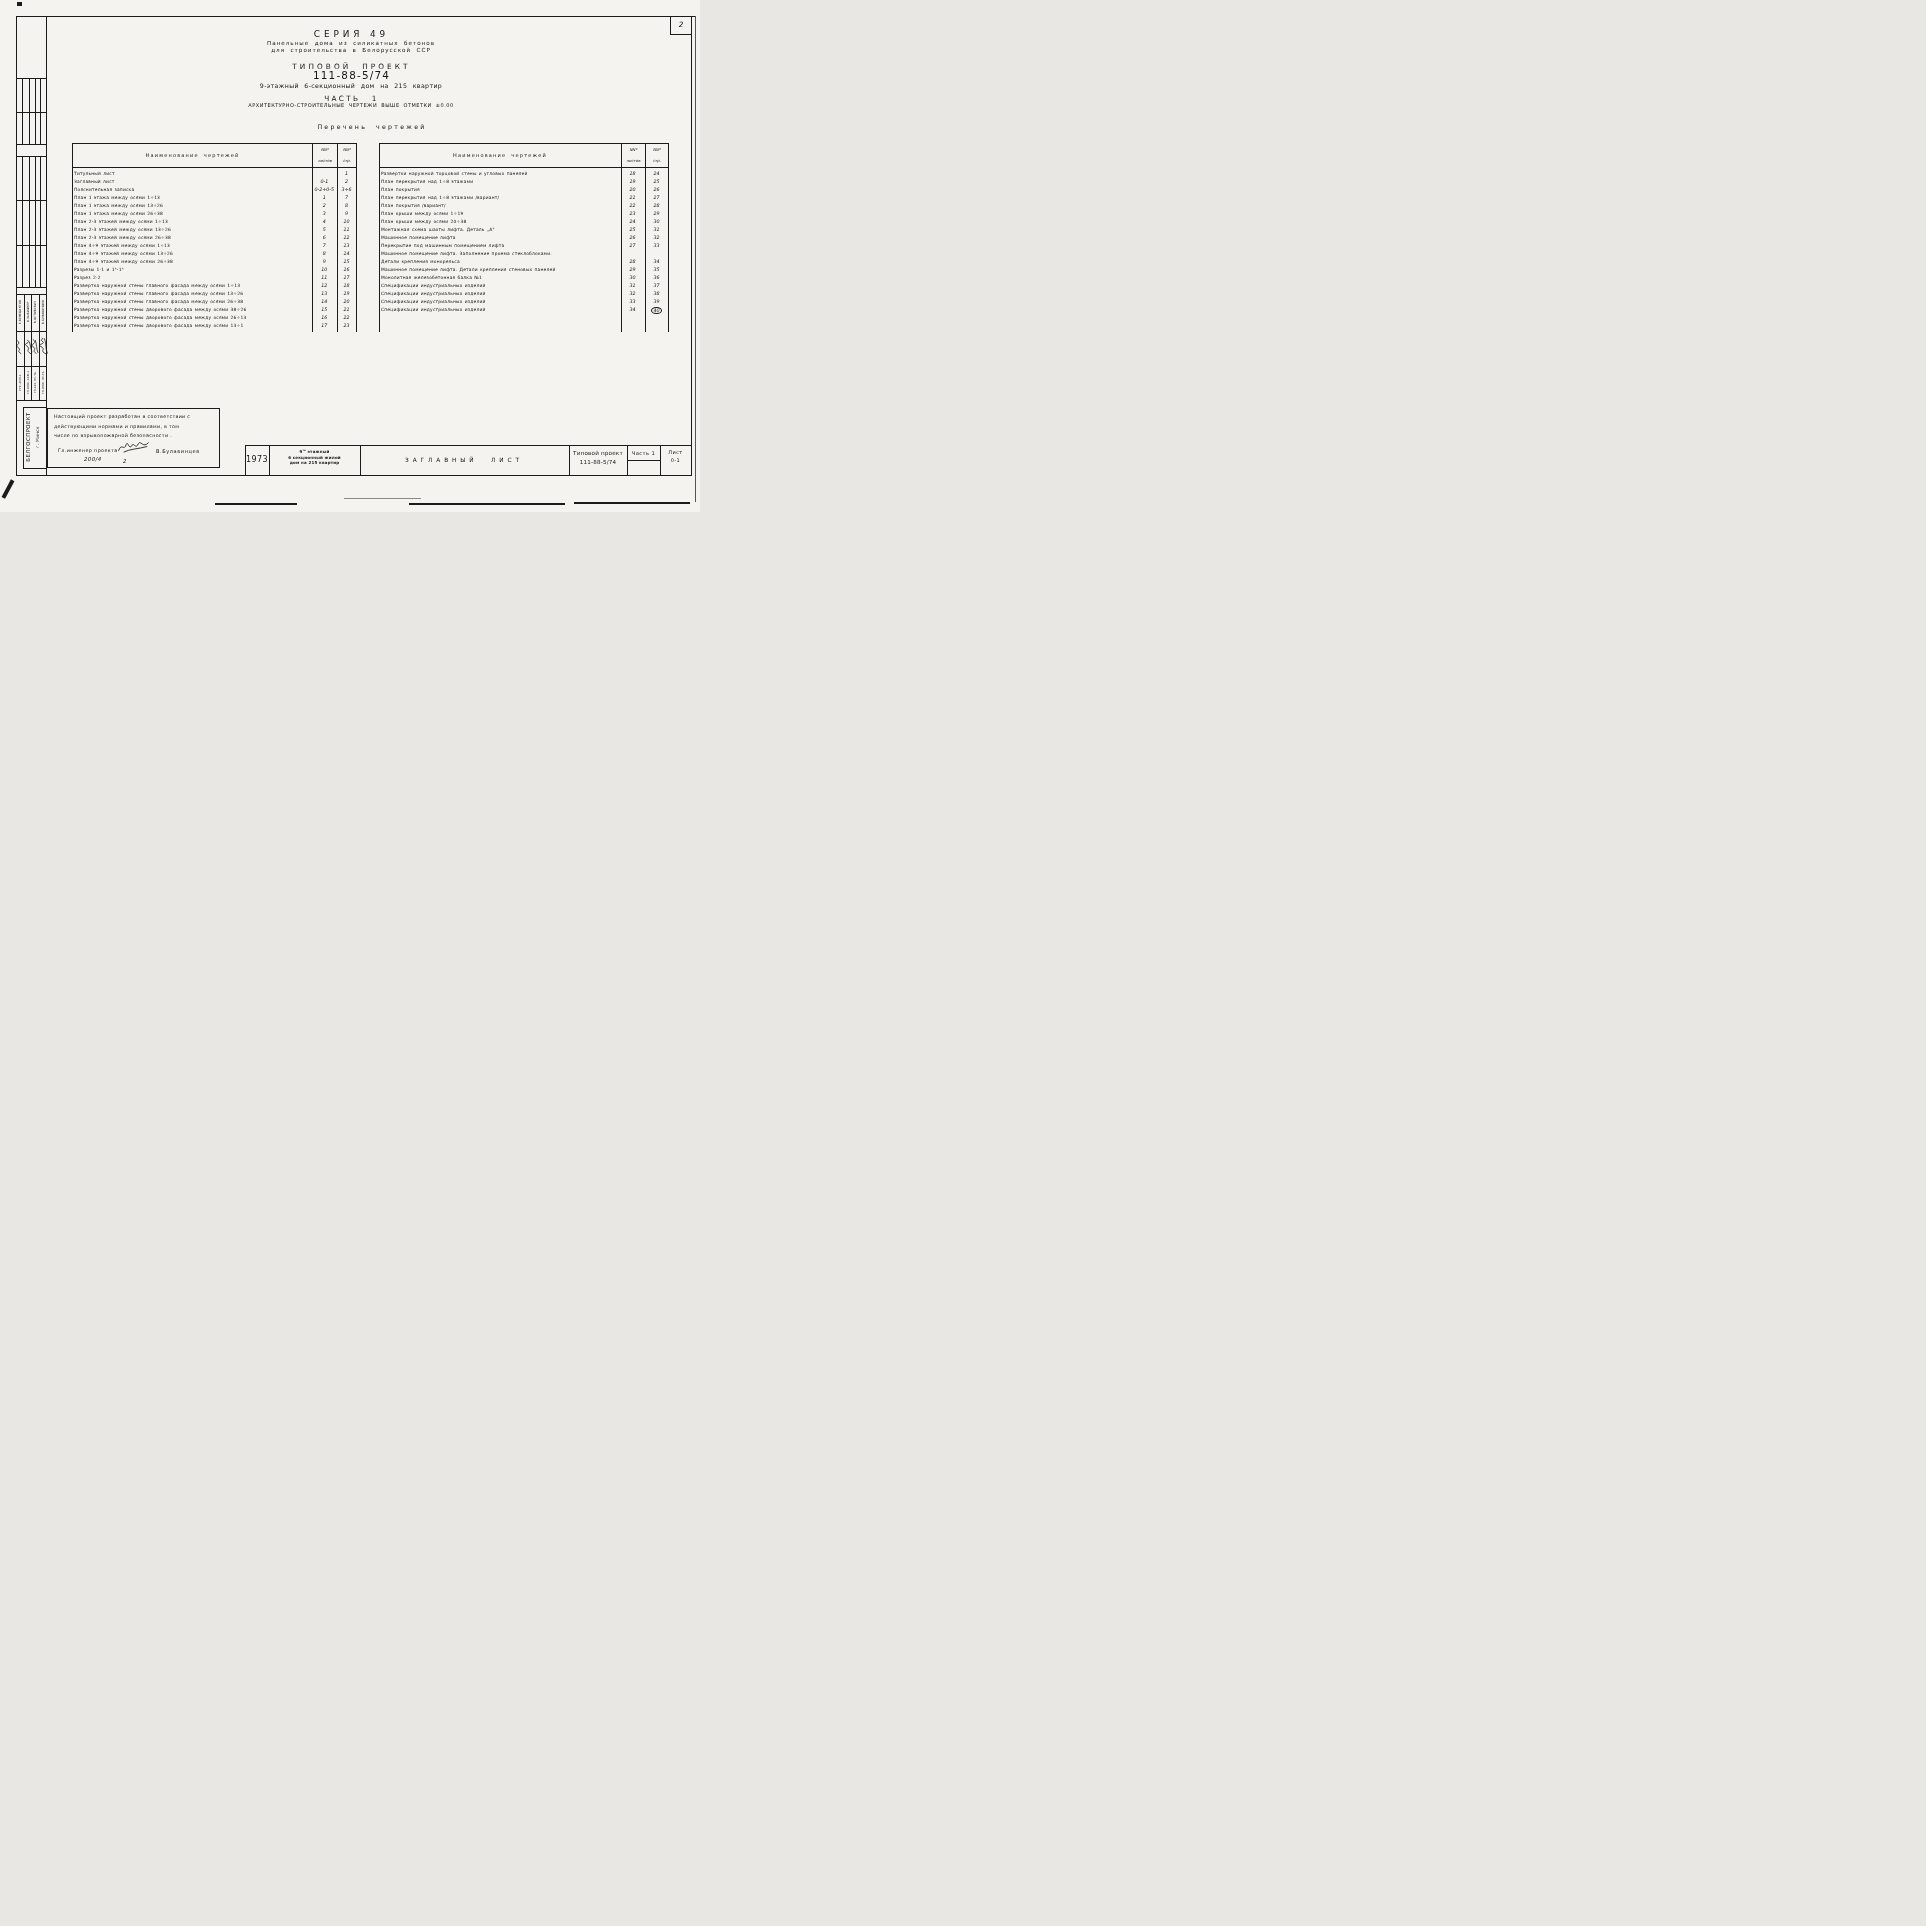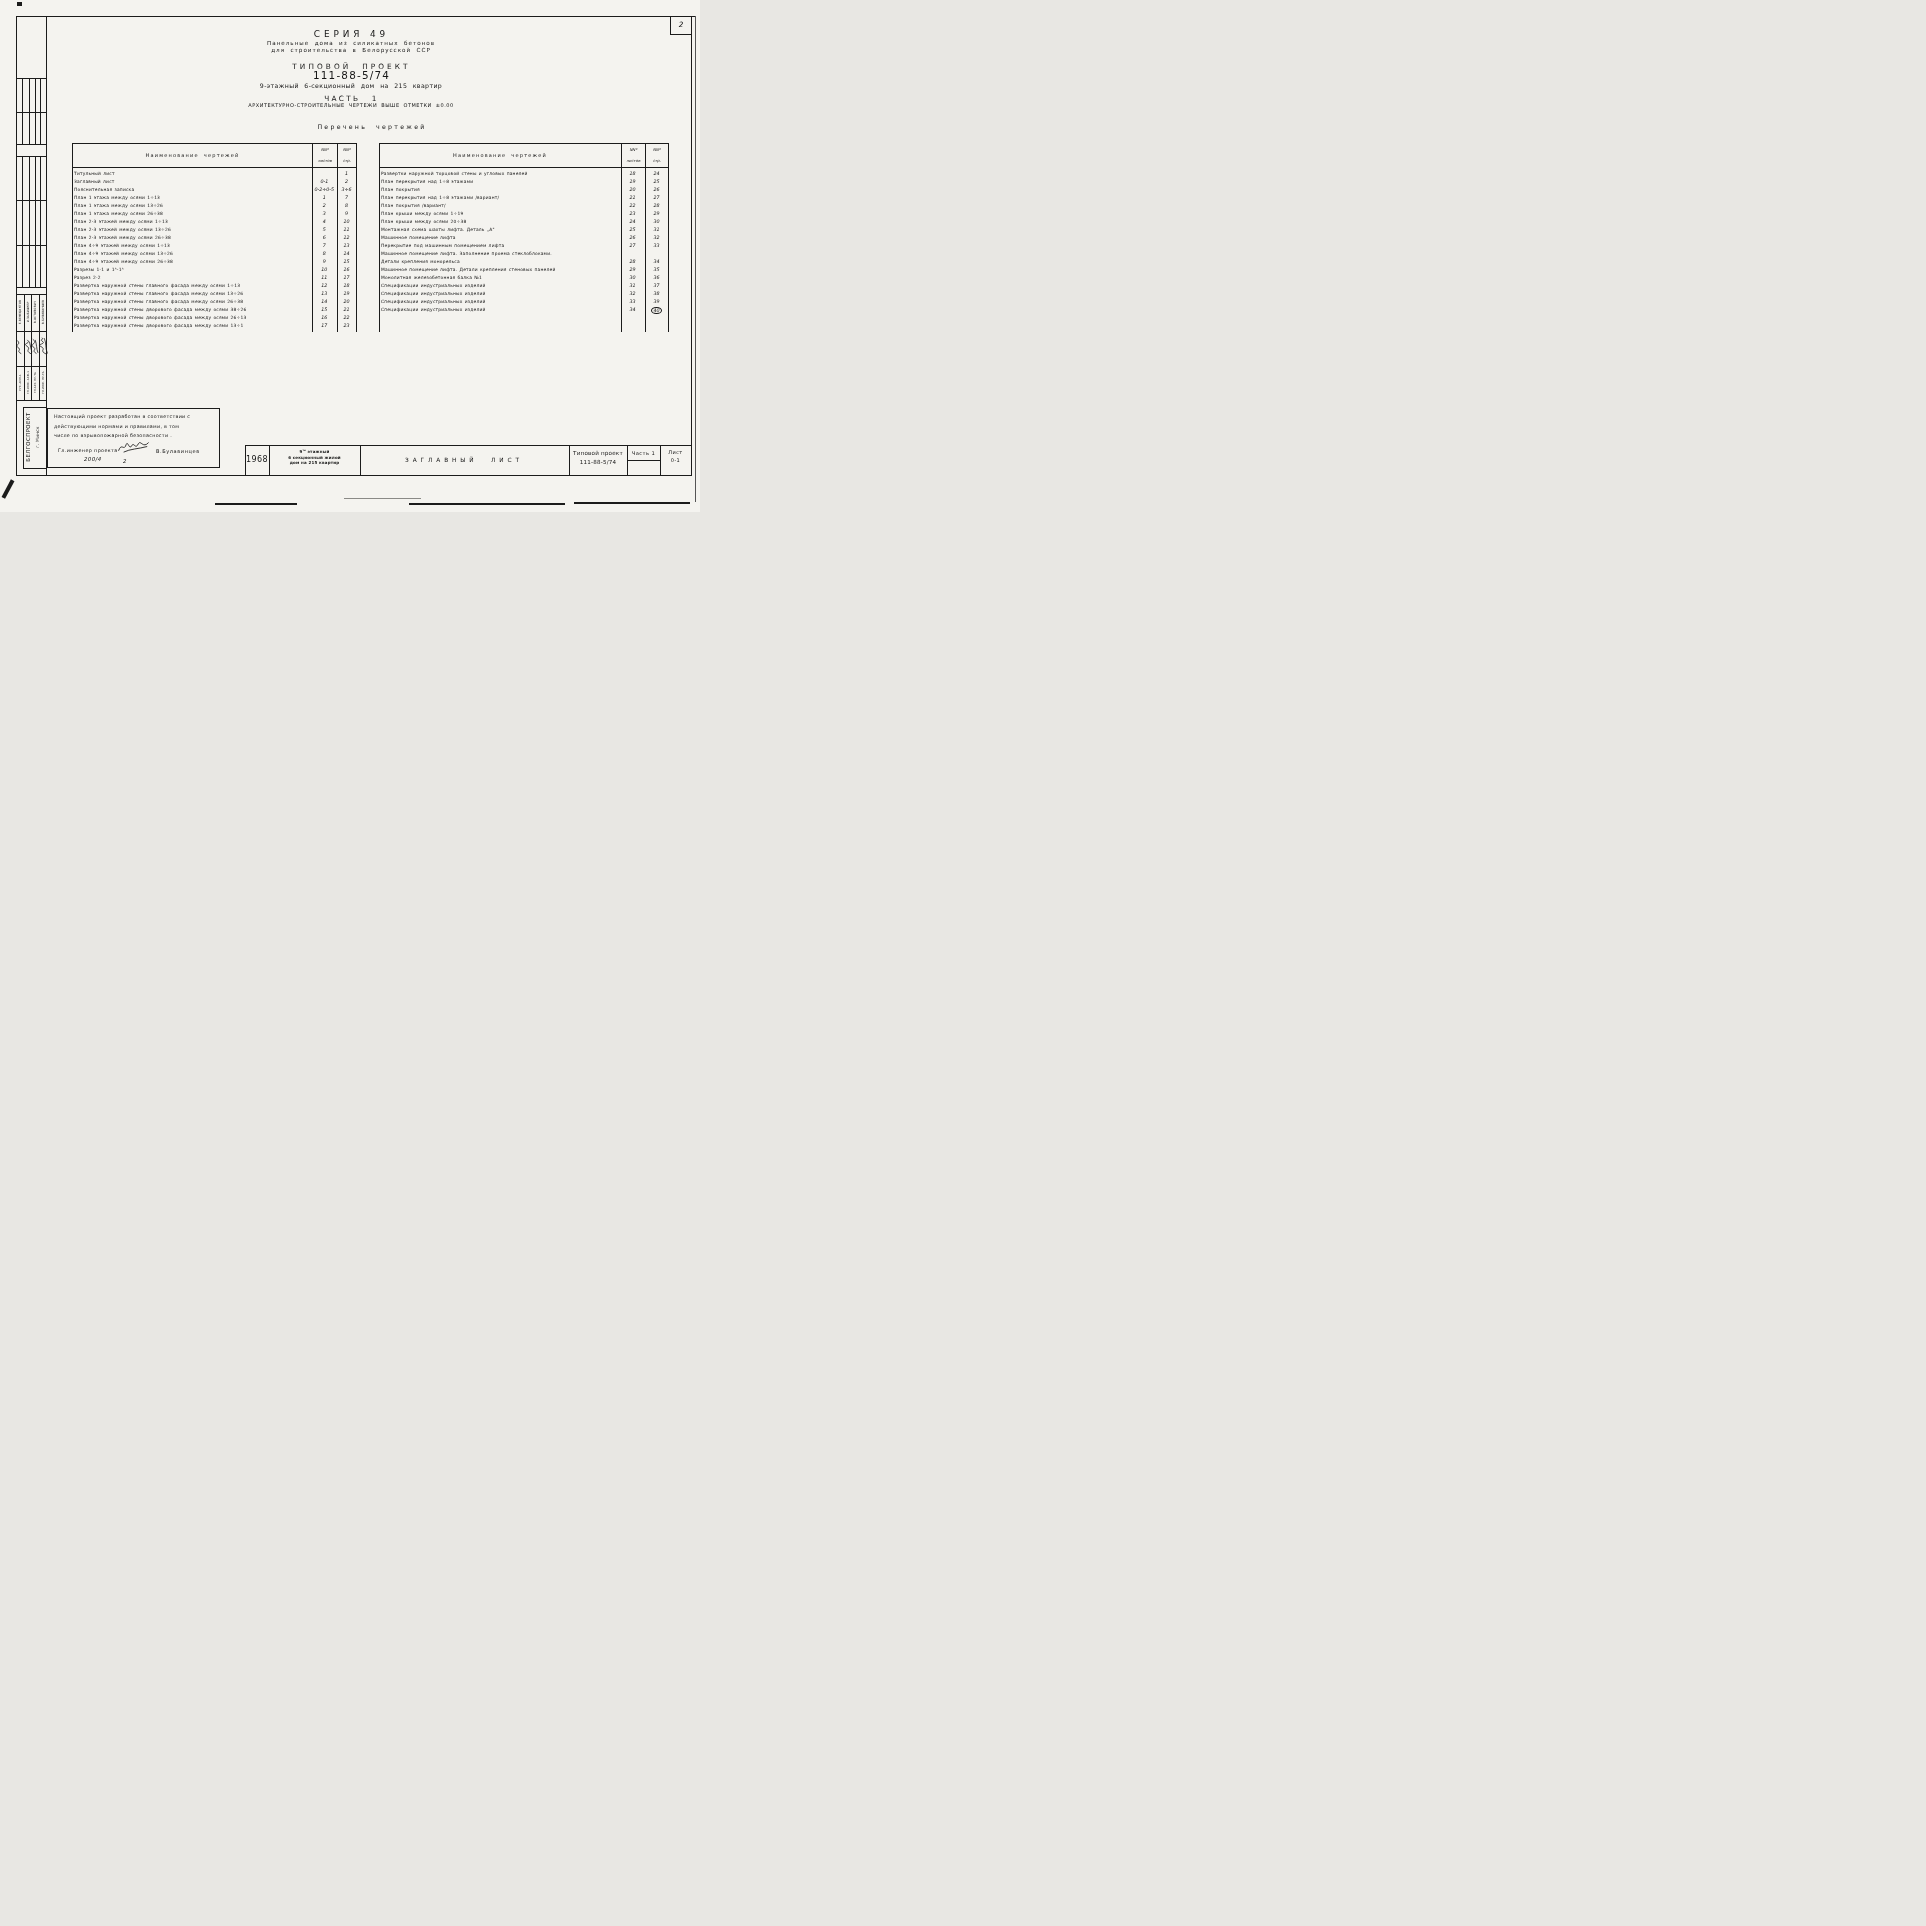--- a/index.html
+++ b/index.html
@@ -355,21 +355,21 @@
 
   <div class="ln" style="left:245px;top:445px;width:447px;height:1px"></div>
   <div class="ln" style="left:245px;top:445px;width:0.8px;height:30px"></div>
   <div class="ln" style="left:269px;top:445px;width:0.8px;height:30px"></div>
   <div class="ln" style="left:360px;top:445px;width:0.8px;height:30px"></div>
   <div class="ln" style="left:569px;top:445px;width:0.8px;height:30px"></div>
   <div class="ln" style="left:627px;top:445px;width:0.8px;height:30px"></div>
   <div class="ln" style="left:660px;top:445px;width:0.8px;height:30px"></div>
   <div class="ln" style="left:627px;top:460px;width:34px;height:0.7px"></div>
 
-  <div class="abs ctr tb-year" style="left:245px;top:455px;width:24px">1968</div>
+  <div class="abs ctr tb-year" style="left:245px;top:455px;width:24px">1973</div>
   <div class="abs ctr tb-obj" style="left:269px;top:448px;width:91px">
     <div><span>9</span><sup>ти</sup><span> этажный</span></div>
     <div>6 секционный жилой</div>
     <div>дом на 215 квартир</div>
   </div>
   <div class="abs ctr tb-title" style="left:360px;top:457px;width:208px">ЗАГЛАВНЫЙ ЛИСТ</div>
   <div class="abs ctr tb-proj" style="left:569px;top:449px;width:58px">
     <div>Типовой проект</div>
     <div>111-88-5/74</div>
   </div>

